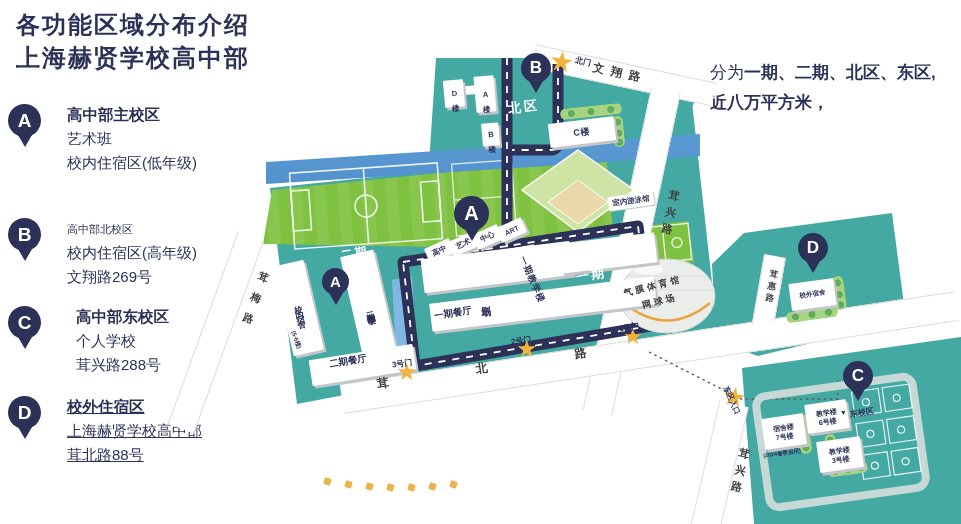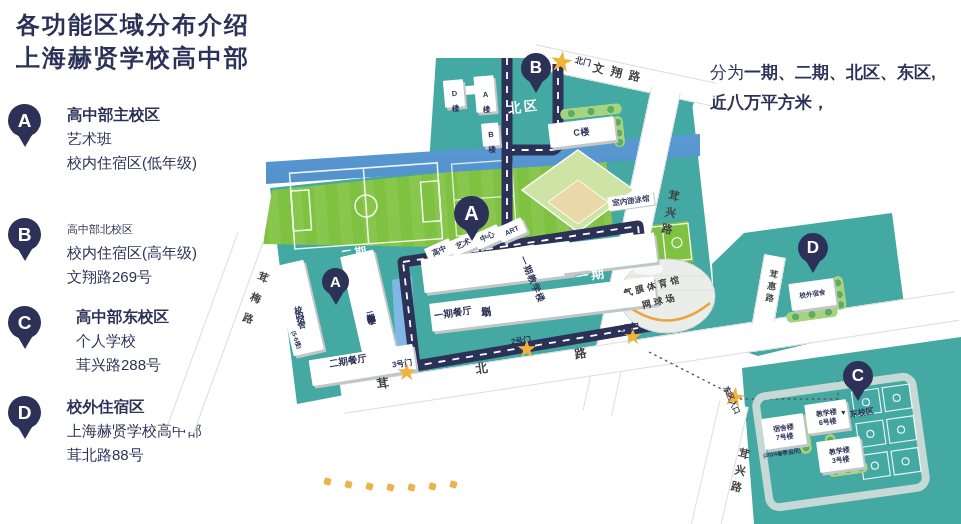--- a/index.html
+++ b/index.html
@@ -76,21 +76,21 @@
   <div class="abs" style="left:56px;top:305px;font-size:15px;line-height:24px;margin-left:20px;">
     <div style="font-weight:800;font-size:15.5px;">高中部东校区</div>
     <div>个人学校</div>
     <div>茸兴路288号</div>
   </div>
 
   <div class="pin" style="left:8px;top:396px;">
     <div class="hd" style="width:33px;height:33px;font-size:19px;">D</div>
       <div class="tip"></div>
   </div>
-  <div class="abs" style="left:67px;top:395px;font-size:15px;line-height:24px;">
+  <div class="abs" style="left:67px;top:395px;font-size:15px;line-height:24px;text-decoration:underline;">
     <div style="font-weight:800;font-size:15.5px;">校外住宿区</div>
     <div>上海赫贤学校高中部</div>
     <div>茸北路88号</div>
   </div>
 
   <div class="abs" style="left:710px;top:58px;font-size:17px;line-height:29.5px;font-weight:500;">
     <div><span>分为</span><span style="font-weight:800;">一期、二期、北区、东区,</span></div>
     <div style="font-weight:800;">近八万平方米，</div>
   </div>
 

